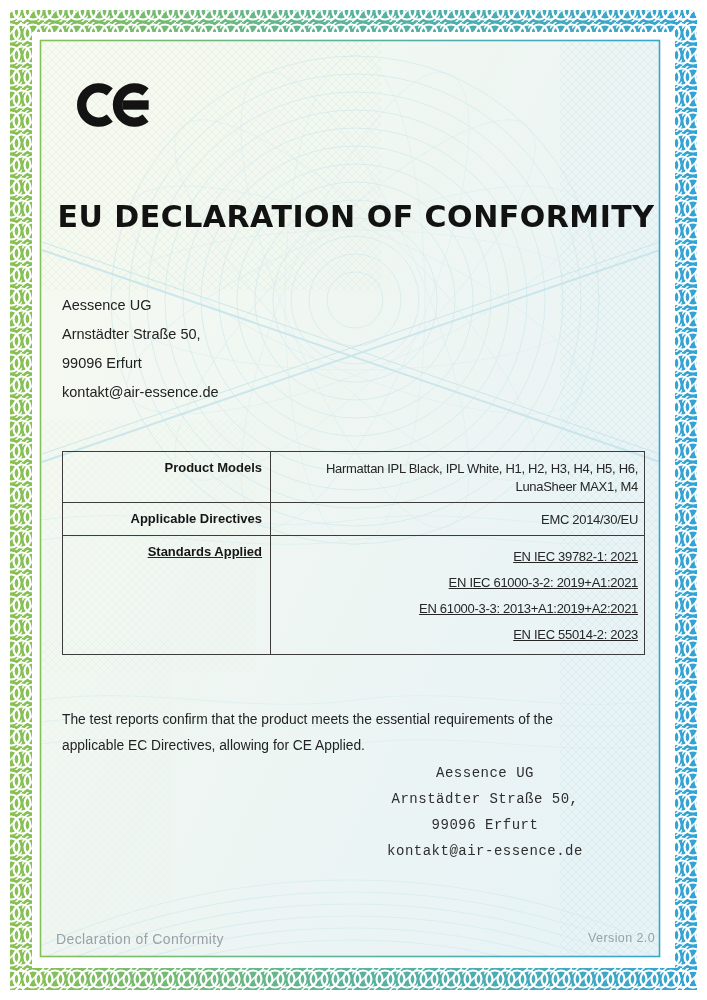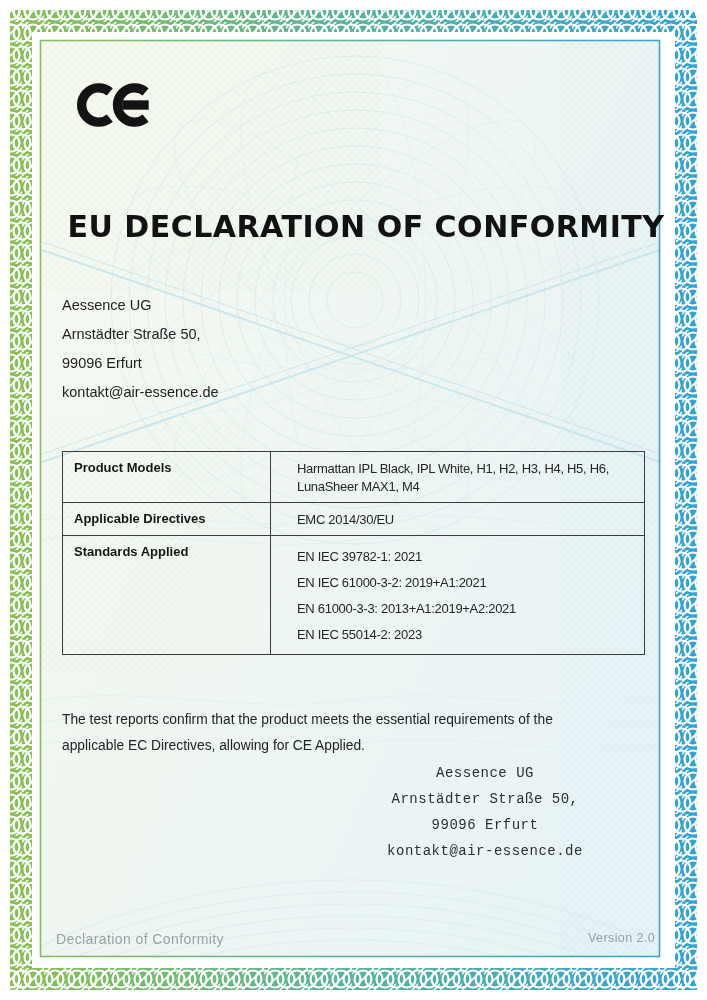--- a/index.html
+++ b/index.html
@@ -7,45 +7,45 @@
     position:relative;width:707px;height:1000px;overflow:hidden;background:#ffffff;
     font-family:"Liberation Sans",sans-serif;color:#1e1e1e;
   }
   .bg{position:absolute;left:0;top:0;width:707px;height:1000px;display:block;}
   .content{position:absolute;left:0;top:0;width:707px;height:1000px;}
   .content > *{position:absolute;}
 
   .ce{left:77px;top:79px;width:74px;height:52px;}
 
   .doc-title{
-    left:40px;top:193px;width:620px;margin:16px;text-align:center;
+    left:40px;top:193px;width:620px;margin:6px;text-align:center;
     font-family:"DejaVu Sans","Liberation Sans",sans-serif;
     font-size:30px;font-weight:800;letter-spacing:.5px;color:#121212;white-space:nowrap;
   }
 
   .issuer{left:62px;top:291px;font-size:14.5px;line-height:29px;color:#222;}
   .issuer div{white-space:nowrap;}
 
   .spec-table{
     left:62px;top:451px;width:583px;border-collapse:collapse;table-layout:fixed;
     font-size:13px;color:#262626;
   }
   .spec-table th,.spec-table td{
-    border:1.4px solid #3c3c3c;vertical-align:top;text-align:left;background:transparent;
+    border:1.4px solid #3c3c3c;vertical-align:top;text-align:right;background:transparent;
   }
   .spec-table th{
     width:188px;padding:8px 8px 6px 11px;font-weight:bold;color:#161616;font-size:13px;
     white-space:nowrap;
   }
   .spec-table td{padding:8px 6px 6px 26px;letter-spacing:-0.3px;}
   .spec-table td div{white-space:nowrap;line-height:18px;}
   .row-models{height:45px;}
   .row-desc{height:28px;}
   .row-dir{height:29px;}
-  .row-std{height:94px;}
+  .row-std{height:94px;text-decoration:underline;}
   .row-std td div{line-height:26px;}
 
   .statement{left:62px;top:663px;font-size:13.8px;line-height:26px;color:#232323;margin-top:44px;}
   .statement div{white-space:nowrap;}
 
   .signature{
     left:310px;top:760px;width:350px;text-align:center;
     font-family:"Liberation Mono","DejaVu Sans Mono",monospace;
     font-size:14px;line-height:26px;letter-spacing:.5px;color:#2e2e2e;
   }

